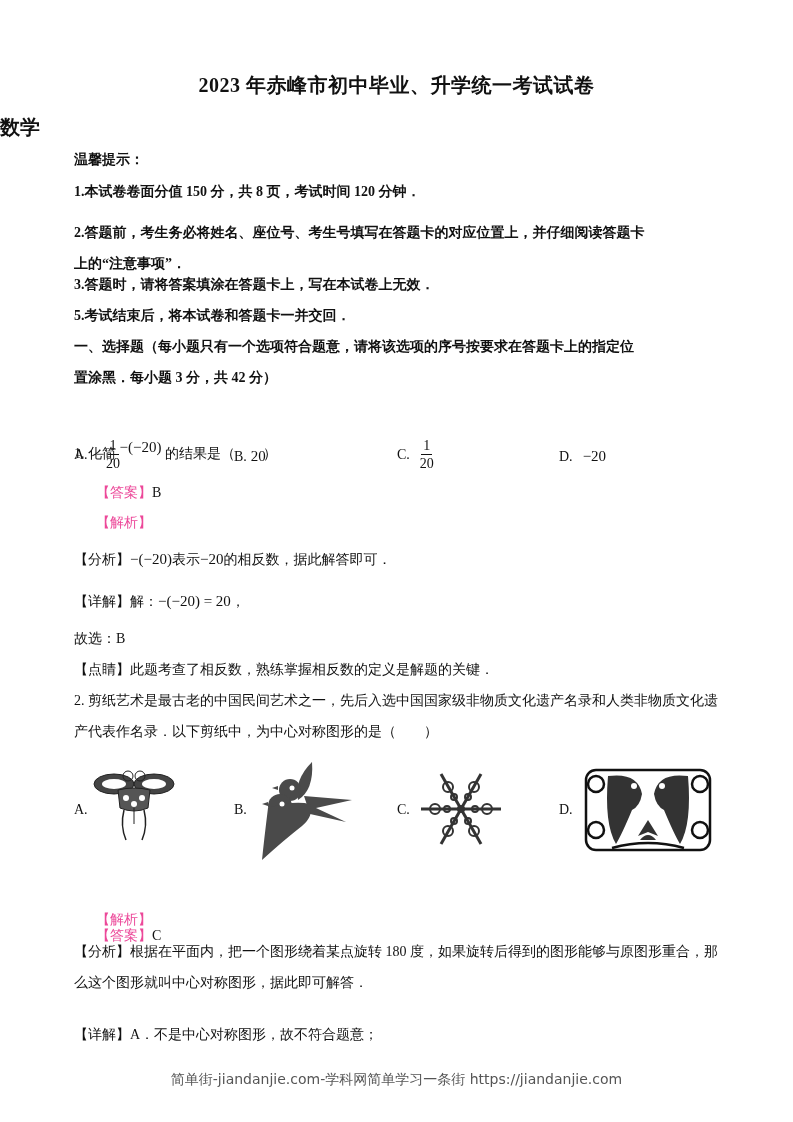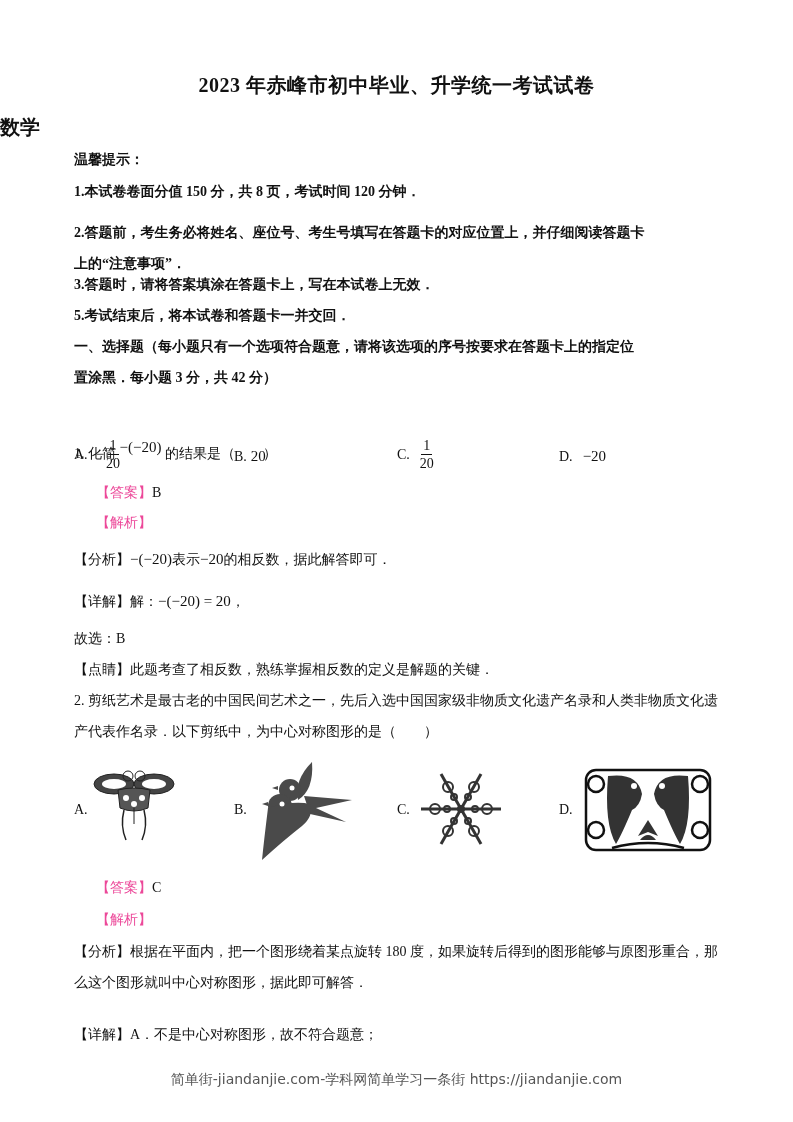--- a/index.html
+++ b/index.html
@@ -155,21 +155,21 @@
   <g fill="#333">
     <path d="M26 12 Q56 8 60 30 Q58 42 50 46 Q40 70 34 80 Q22 60 26 12 Z"></path>
     <path d="M106 12 Q76 8 72 30 Q74 42 82 46 Q92 70 98 80 Q110 60 106 12 Z"></path>
     <path d="M66 56 L56 72 L66 68 L76 72 Z"></path>
     <path d="M58 76 Q66 66 74 76 Z"></path>
   </g>
   <circle cx="52" cy="22" r="3" fill="#fff"></circle>
   <circle cx="80" cy="22" r="3" fill="#fff"></circle>
 </svg>
 
-<div class="abs line" style="top:879px;">
+<div class="abs line" style="top:927px;">
   <span class="blue">【答案】</span><span>C</span>
 </div>
 <div class="abs line blue" style="top:911px;">【解析】</div>
 <div class="abs line" style="top:943px;">
   <span>【分析】</span><span>根据在平面内，把一个图形绕着某点旋转 180 度，如果旋转后得到的图形能够与原图形重合，那</span>
 </div>
 <div class="abs line" style="top:974px;">么这个图形就叫中心对称图形，据此即可解答．</div>
 <div class="abs line" style="top:1005px;margin-top:21px;">
   <span>【详解】</span><span>A．不是中心对称图形，故不符合题意；</span>
 </div>

